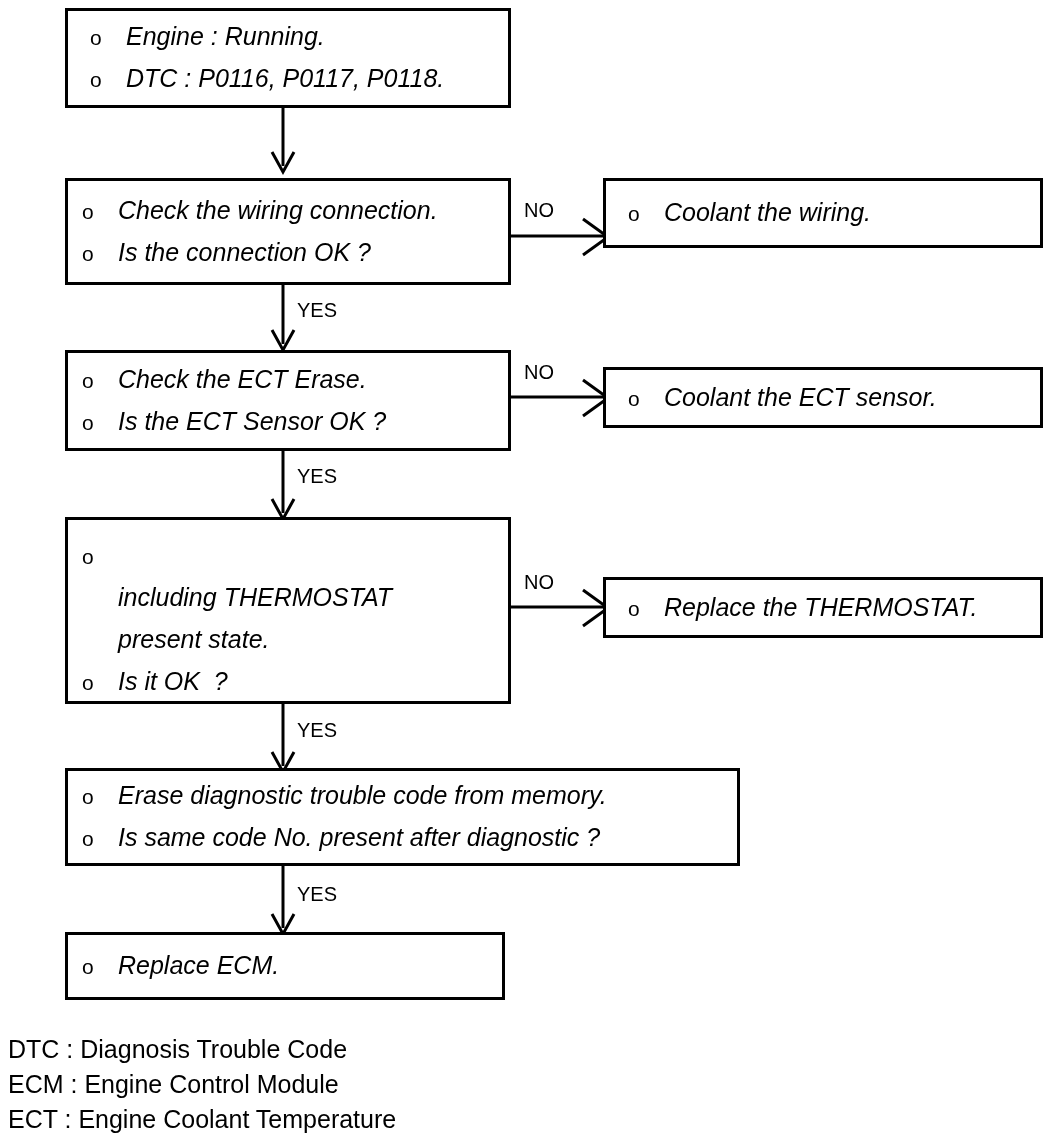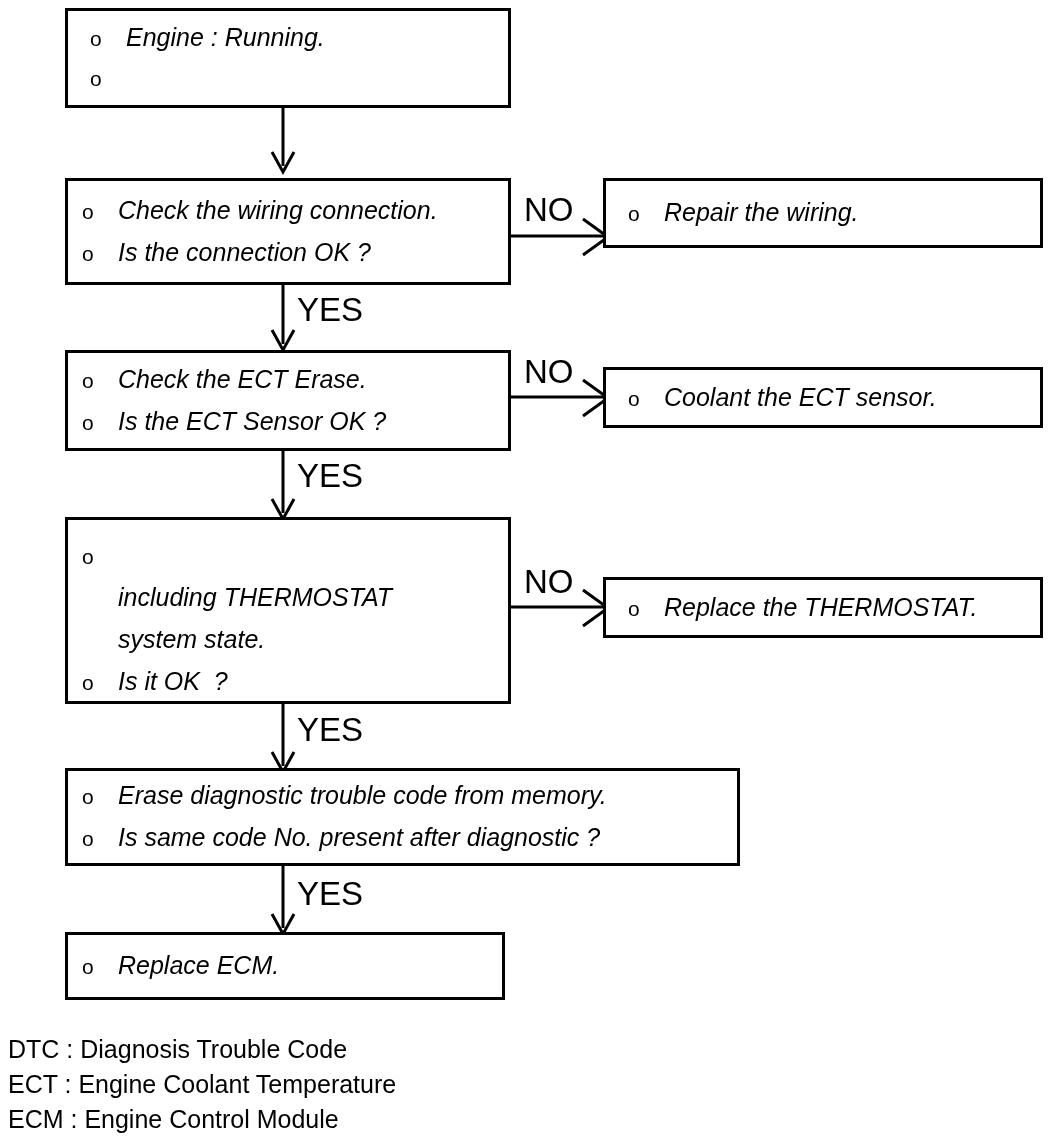--- a/index.html
+++ b/index.html
@@ -52,21 +52,21 @@
     text-align: left;
     font-size: 21px;
   }
   .brow-indent .bullet-mark { visibility: hidden; }
   .btext { flex: 1 1 auto; font-style: italic; }
   .pad-l { padding-left: 14px; }
   .pad-l2 { padding-left: 22px; }
 
   .edge-label {
     position: absolute;
-    font-size: 33px;
+    font-size: 20px;
     line-height: 28px;
     z-index: 3;
     white-space: pre;
   }
   .legend {
     position: absolute;
     left: 8px;
     top: 1032px;
     font-size: 25px;
     line-height: 35px;
@@ -114,20 +114,21 @@
   </svg>
 
   <div class="box" style="left:65px; top:8px; width:446px; height:100px;">
     <div class="bullets">
       <div class="brow pad-l2">
         <span class="bullet-mark">o</span>
         <span class="btext">Engine : Running.</span>
       </div>
       <div class="brow pad-l2">
         <span class="bullet-mark">o</span>
+        <span class="btext">DTC : P0116, P0117, P0118.</span>
       </div>
     </div>
   </div>
 
   <div class="box" style="left:65px; top:178px; width:446px; height:107px;">
     <div class="bullets">
       <div class="brow pad-l">
         <span class="bullet-mark">o</span>
         <span class="btext">Check the wiring connection.</span>
       </div>
@@ -135,21 +136,21 @@
         <span class="bullet-mark">o</span>
         <span class="btext">Is the connection OK ?</span>
       </div>
     </div>
   </div>
 
   <div class="box" style="left:603px; top:178px; width:440px; height:70px;">
     <div class="bullets">
       <div class="brow pad-l2">
         <span class="bullet-mark">o</span>
-        <span class="btext">Repair the wiring.</span>
+        <span class="btext">Coolant the wiring.</span>
       </div>
     </div>
   </div>
 
   <div class="box" style="left:65px; top:350px; width:446px; height:101px;">
     <div class="bullets">
       <div class="brow pad-l">
         <span class="bullet-mark">o</span>
         <span class="btext">Check the ECT Erase.</span>
       </div>
@@ -173,21 +174,21 @@
     <div class="bullets topalign">
       <div class="brow pad-l">
         <span class="bullet-mark">o</span>
       </div>
       <div class="brow brow-indent pad-l">
         <span class="bullet-mark">o</span>
         <span class="btext">including THERMOSTAT</span>
       </div>
       <div class="brow brow-indent pad-l">
         <span class="bullet-mark">o</span>
-        <span class="btext">system state.</span>
+        <span class="btext">present state.</span>
       </div>
       <div class="brow pad-l">
         <span class="bullet-mark">o</span>
         <span class="btext">Is it OK  ?</span>
       </div>
     </div>
   </div>
 
   <div class="box" style="left:603px; top:577px; width:440px; height:61px;">
     <div class="bullets">
@@ -224,17 +225,17 @@
   <div class="edge-label" style="left:524px; top:358px;">NO</div>
   <div class="edge-label" style="left:524px; top:568px;">NO</div>
 
   <div class="edge-label" style="left:297px; top:296px;">YES</div>
   <div class="edge-label" style="left:297px; top:462px;">YES</div>
   <div class="edge-label" style="left:297px; top:716px;">YES</div>
   <div class="edge-label" style="left:297px; top:880px;">YES</div>
 
   <div class="legend">
     <div>DTC : Diagnosis Trouble Code</div>
+    <div>ECM : Engine Control Module</div>
     <div>ECT : Engine Coolant Temperature</div>
-    <div>ECM : Engine Control Module</div>
   </div>
 
 </div>
 
 </body></html>

